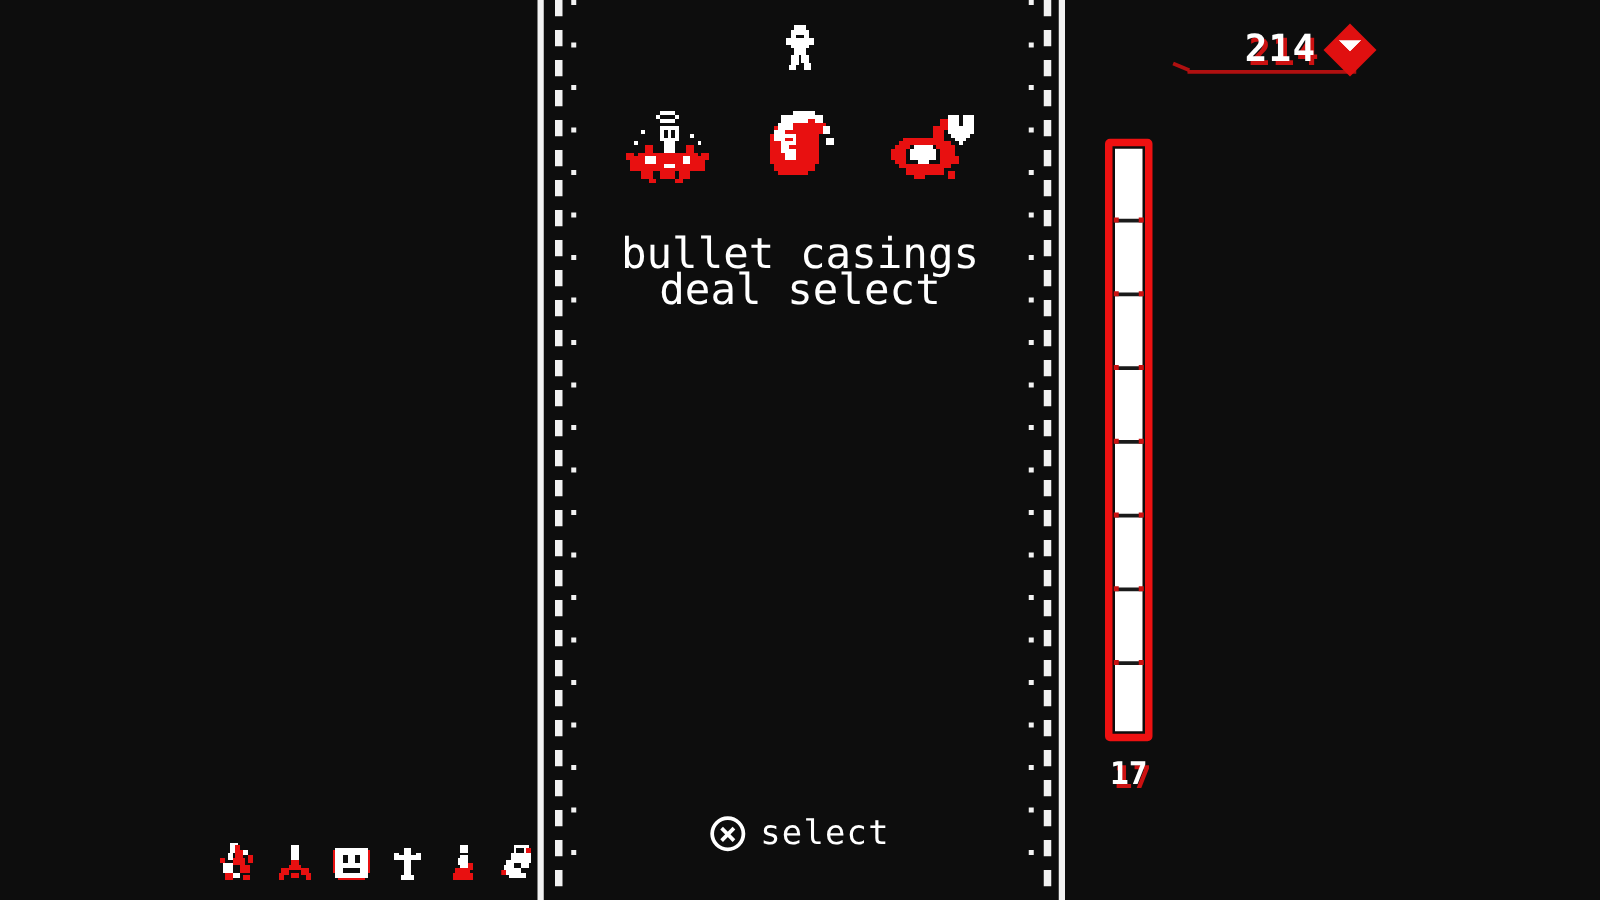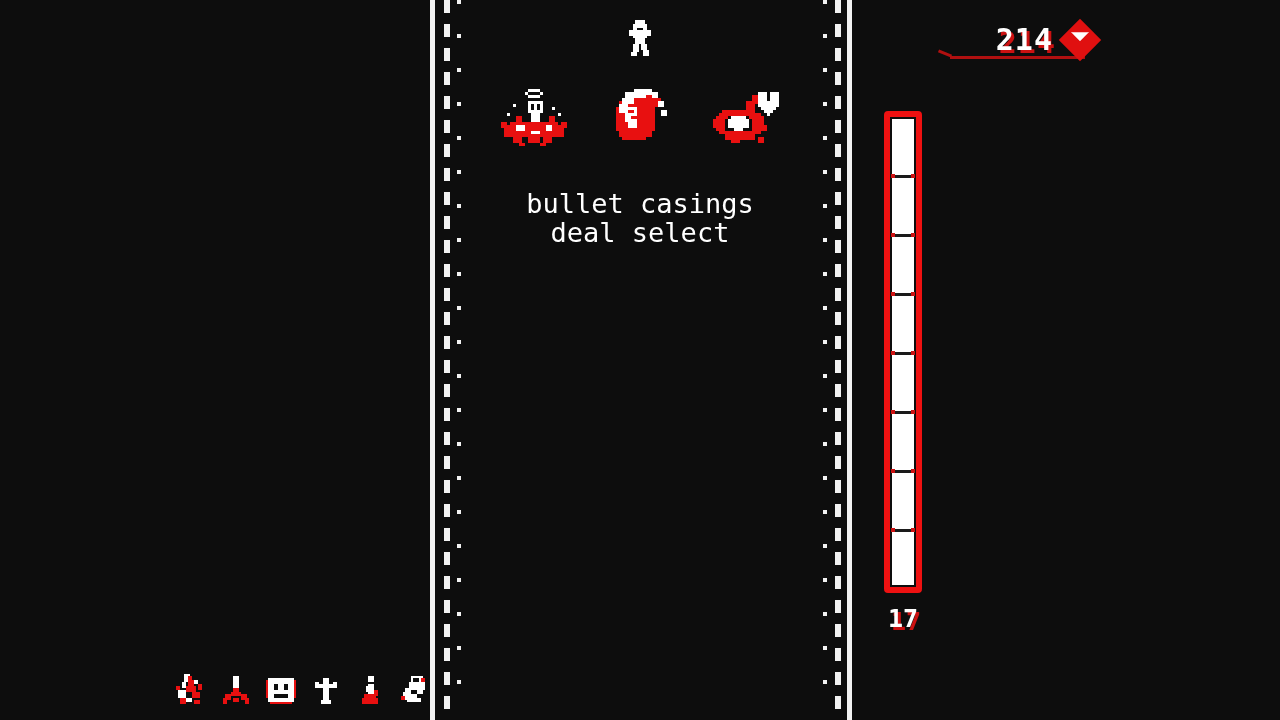--- a/index.html
+++ b/index.html
@@ -103,21 +103,21 @@
   #upname {
     margin-top:14px;
     color:#ffffff; font-size:27px; letter-spacing:4px; font-weight:bold;
   }
   #icons {
     margin-top:28px; display:flex; gap:34px; align-items:center;
   }
   #icons svg { display:block; }
   #desc {
     margin-top:38px; text-align:center;
-    color:#ffffff; font-size:27px; line-height:27px; letter-spacing:0px;
+    color:#ffffff; font-size:34px; line-height:27px; letter-spacing:0px;
   }
   #desc div { margin-bottom:2px; }
   #select {
     position:absolute; bottom:38px; left:50%; transform:translateX(-50%);
     display:flex; align-items:center; gap:12px; white-space:nowrap;
   }
   #select-glyph {
     width:28px; height:28px; border:3px solid #ffffff; border-radius:50%;
     position:relative; flex:none;
   }
@@ -415,20 +415,24 @@
         </g>
       </svg>
 
     </div>
 
     <div id="desc">
       <div>bullet casings</div>
       <div>deal select</div>
     </div>
 
+    <div id="select">
+      <span id="select-glyph"></span>
+      <span id="select-label">select</span>
+    </div>
 
   </div>
 
   <div id="meter">
     <div id="meter-fill">
       <div class="seg" style="top:56px;"></div>
       <div class="seg" style="top:115px;"></div>
       <div class="seg" style="top:174px;"></div>
       <div class="seg" style="top:233px;"></div>
       <div class="seg" style="top:292px;"></div>

